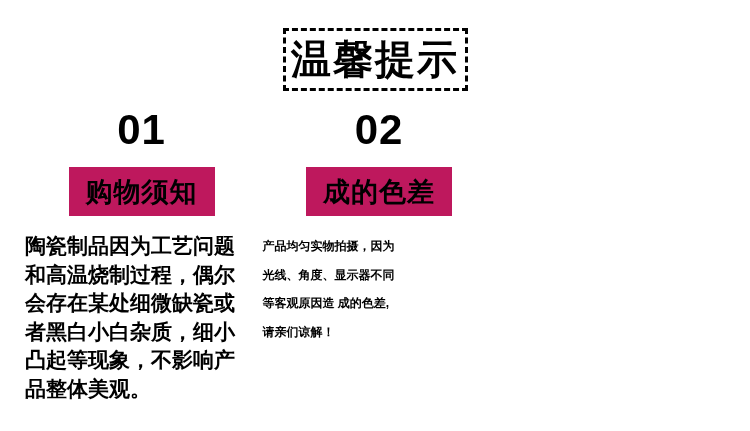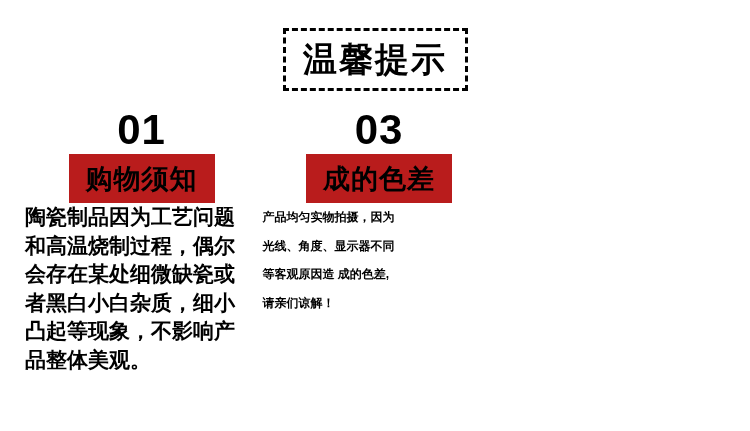--- a/index.html
+++ b/index.html
@@ -19,21 +19,21 @@
   .tips-header-box {
     width: 179px;
     height: 57px;
     margin: 28px auto 0 auto;
     border: 3px dashed #000000;
     display: flex;
     align-items: center;
     justify-content: center;
   }
   .tips-title {
-    font-size: 34px;
+    font-size: 40px;
     font-weight: 700;
     letter-spacing: 2px;
     white-space: nowrap;
   }
   .columns {
     display: flex;
     justify-content: space-between;
     padding: 0 17px 0 25px;
   }
   .col {
@@ -43,35 +43,35 @@
     align-items: center;
   }
   .num {
     margin-top: 15px;
     font-size: 42px;
     font-weight: 600;
     line-height: 48px;
     letter-spacing: 1px;
   }
   .badge {
-    margin-top: 0;
+    margin-top: 13px;
     width: 146px;
     height: 49px;
-    background: #b91c1c;
+    background: #be185d;
     display: flex;
     align-items: center;
     justify-content: center;
     font-size: 27px;
     font-weight: 700;
     letter-spacing: 1px;
     white-space: nowrap;
     font-family: Liberation Serif, serif;
   }
   .body-text {
-    margin-top: 0;
+    margin-top: 16px;
     align-self: stretch;
     font-size: 21px;
     font-weight: 700;
     line-height: 28.5px;
     white-space: pre-line;
     text-align: left;
   }
   .col:nth-child(2) .body-text,
   .col:nth-child(3) .body-text {
     font-size: 12px;
@@ -93,21 +93,21 @@
       <div class="badge">购物须知</div>
       <div class="body-text">陶瓷制品因为工艺问题
 和高温烧制过程，偶尔
 会存在某处细微缺瓷或
 者黑白小白杂质，细小
 凸起等现象，不影响产
 品整体美观。</div>
     </div>
 
     <div class="col">
-      <div class="num">03</div>
+      <div class="num">02</div>
       <div class="badge">成的色差</div>
       <div class="body-text">产品均匀实物拍摄，因为
 光线、角度、显示器不同
 等客观原因造 成的色差,
 请亲们谅解！</div>
     </div>
 
     <div class="col">
     </div>
 

